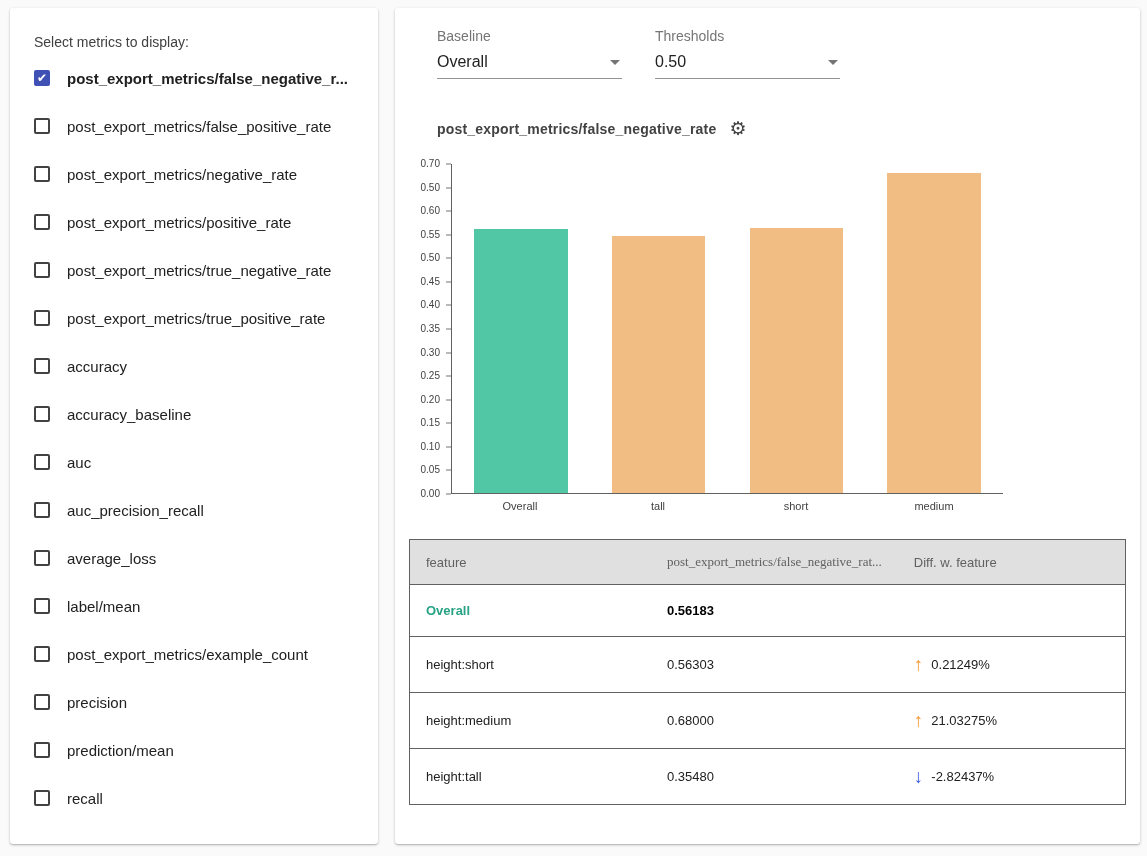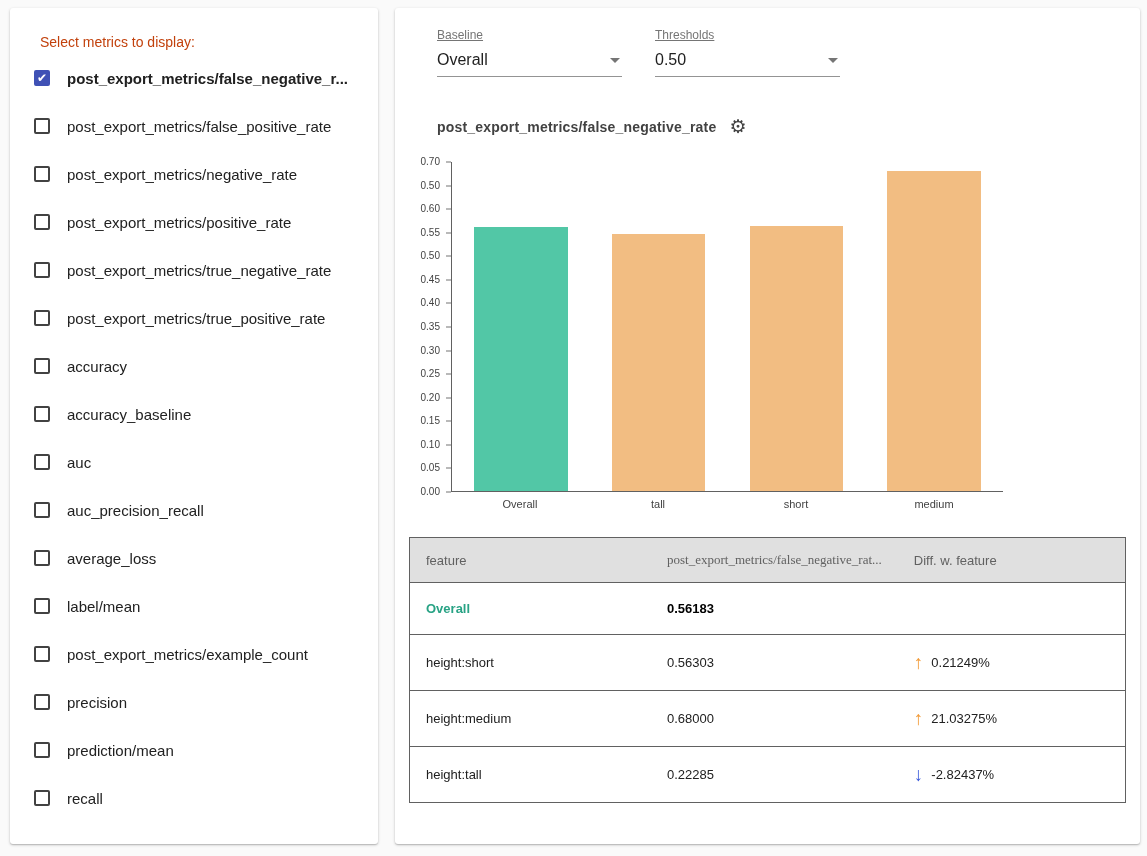--- a/index.html
+++ b/index.html
@@ -13,35 +13,35 @@
     overflow: hidden;
   }
   .card {
     position: absolute;
     background: #ffffff;
     border-radius: 3px;
     box-shadow: 0 1px 3px rgba(0,0,0,0.22), 0 1px 1px rgba(0,0,0,0.12);
   }
   
   .left-card { left: 10px; top: 8px; width: 368px; height: 836px; padding: 26px 24px; overflow: hidden; }
-  .panel-title { font-size: 14px; color: #c2410c; margin-bottom: 4px; margin-left: 6px; }
+  .panel-title { font-size: 14px; color: #404040; margin-bottom: 4px; }
   .metric-item { display: flex; align-items: center; height: 48px; gap: 17px; cursor: pointer; }
   .checkbox {
     width: 16px; height: 16px; flex-shrink: 0;
     border: 2px solid #424242; border-radius: 2px;
     display: flex; align-items: center; justify-content: center;
     font-size: 12px; line-height: 1; color: transparent;
   }
   .metric-label { font-size: 15px; color: #212121; white-space: nowrap; }
   .metric-label.bold { font-weight: bold; }
   
   .right-card { left: 395px; top: 8px; width: 745px; height: 836px; padding: 20px 14px; overflow: hidden; }
   .controls-row { display: flex; gap: 33px; margin-left: 28px; }
   .control { width: 185px; }
-  .control-label { font-size: 12px; color: #757575; margin-bottom: 9px; text-decoration: underline; }
+  .control-label { font-size: 14px; color: #757575; margin-bottom: 9px; }
   .select {
     display: flex; align-items: center; justify-content: space-between;
     border-bottom: 1px solid #949494; padding-bottom: 7px;
     font-size: 16px; color: #212121; cursor: pointer;
   }
   .caret {
     width: 0; height: 0; margin-right: 2px;
     border-left: 5px solid transparent; border-right: 5px solid transparent;
     border-top: 5px solid #757575;
   }
@@ -257,21 +257,21 @@
           <td>0.68000</td>
           <td>
             <div class="diff-inner">
               <span class="diff-arrow" style="color: rgb(242, 155, 56);">↑</span>
               <span>21.03275%</span>
             </div>
           </td>
         </tr>
         <tr>
           <td>height:tall</td>
-          <td>0.22285</td>
+          <td>0.35480</td>
           <td>
             <div class="diff-inner">
               <span class="diff-arrow" style="color: rgb(59, 91, 219);">↓</span>
               <span>-2.82437%</span>
             </div>
           </td>
         </tr>
       </tbody>
   </table>
 </div>

